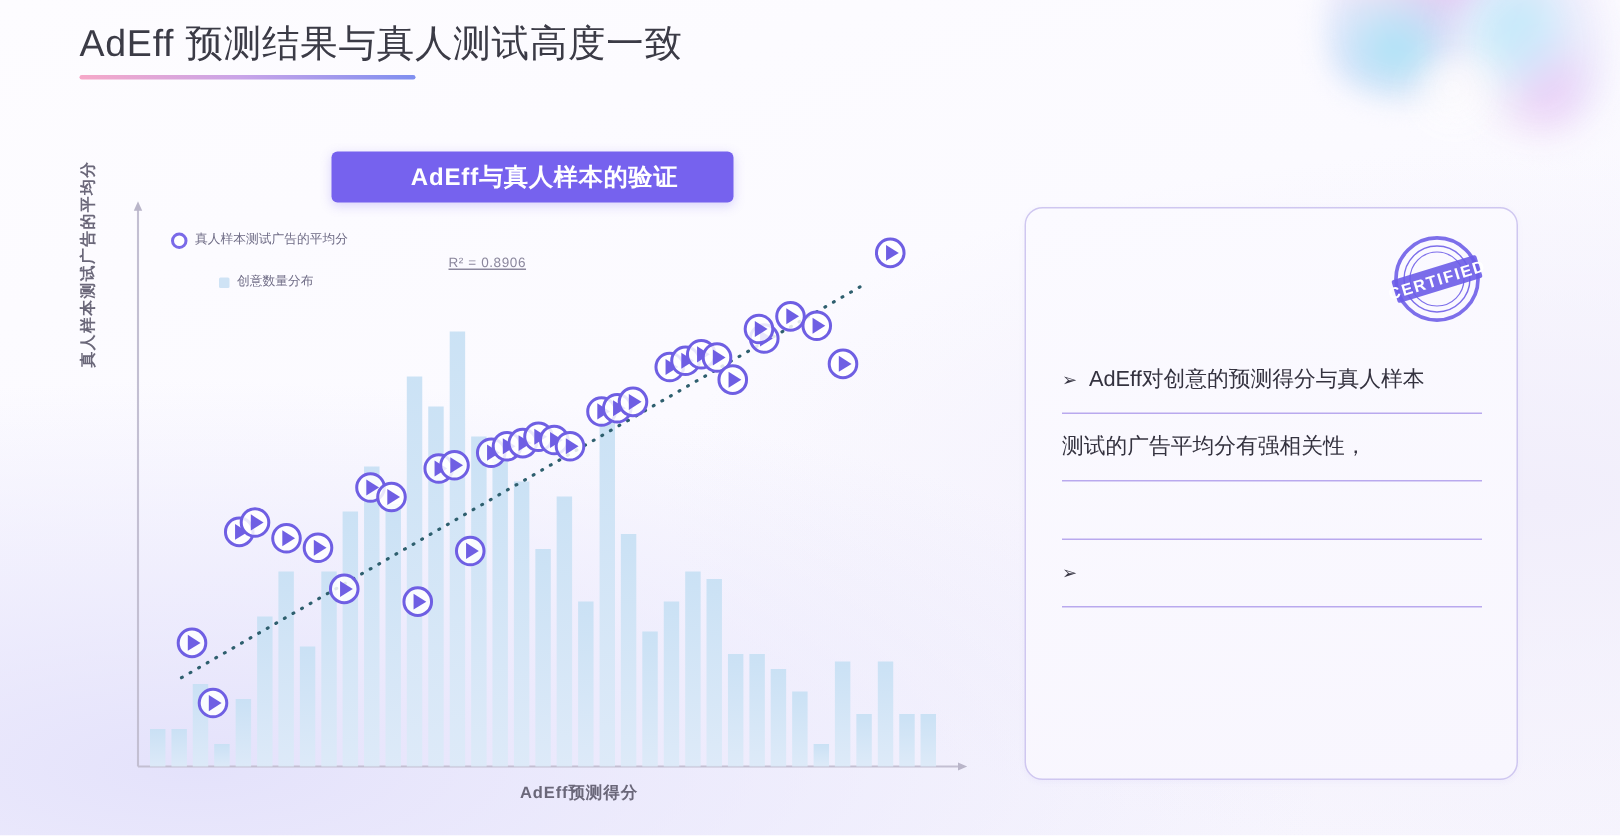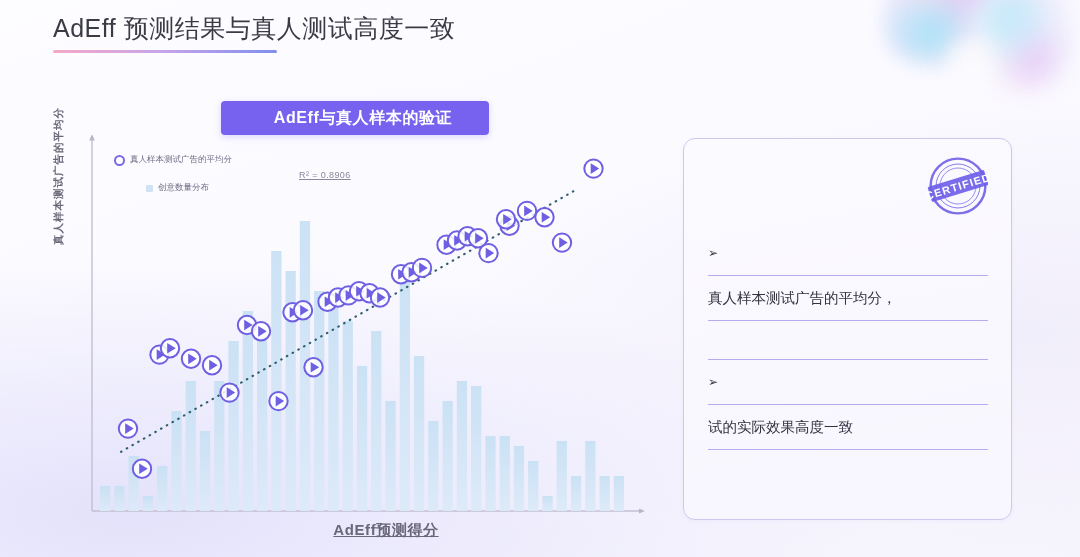--- a/index.html
+++ b/index.html
@@ -85,21 +85,21 @@
   }
 
   #y-axis-label{
     position:absolute;left:-4px;top:120px;width:170px;
     transform:rotate(-90deg);transform-origin:left top;
     font-size:10.5px;color:#6a6779;letter-spacing:1px;
     white-space:nowrap;font-weight:bold;
   }
   #x-axis-label{
     position:absolute;left:210px;top:396px;width:240px;text-align:center;
-    font-size:15px;color:#6a6779;letter-spacing:.6px;font-weight:bold;text-decoration:underline;
+    font-size:11px;color:#6a6779;letter-spacing:.6px;font-weight:bold;
   }
 
   
   #info-card{
     position:absolute;left:683px;top:138px;width:327px;height:380px;
     border:1px solid #cfc7f0;border-radius:12px;
     background:linear-gradient(170deg,#fbfaff 0%,#f8f6fe 100%);
     box-shadow:0 1px 4px rgba(120,100,220,.05);
   }
   #stamp{
@@ -355,24 +355,23 @@
         <circle r="25" stroke-width="1.1"></circle>
       </g>
       <g transform="translate(50,50) rotate(-17)">
         <rect x="-41" y="-11" width="82" height="22" rx="2" fill="#6c5ce8" opacity=".9"></rect>
         <text id="stamp-text" x="0" y="6" text-anchor="middle" font-family="Liberation Sans, sans-serif" font-size="15" font-weight="bold" letter-spacing="1.6" fill="#ffffff">CERTIFIED</text>
       </g>
     </svg>
 
     <div class="bullets" id="bullets">
         <div class="bgroup">
-          <div class="bline first"><span class="arrow">➢</span></div>
-          <div class="bline"><span>真人样本测试广告的平均分，</span></div>
+          <div class="bline first"><span class="arrow">➢</span><span>AdEff对创意的预测得分与真人样本</span></div>
+          <div class="bline"><span>测试的广告平均分有强相关性，</span></div>
         </div>
         <div class="bline blank"></div>
         <div class="bgroup">
           <div class="bline first"><span class="arrow">➢</span></div>
-          <div class="bline"><span>试的实际效果高度一致</span></div>
         </div>
       </div>
   </div>
 
 </div>
 
 </body></html>

